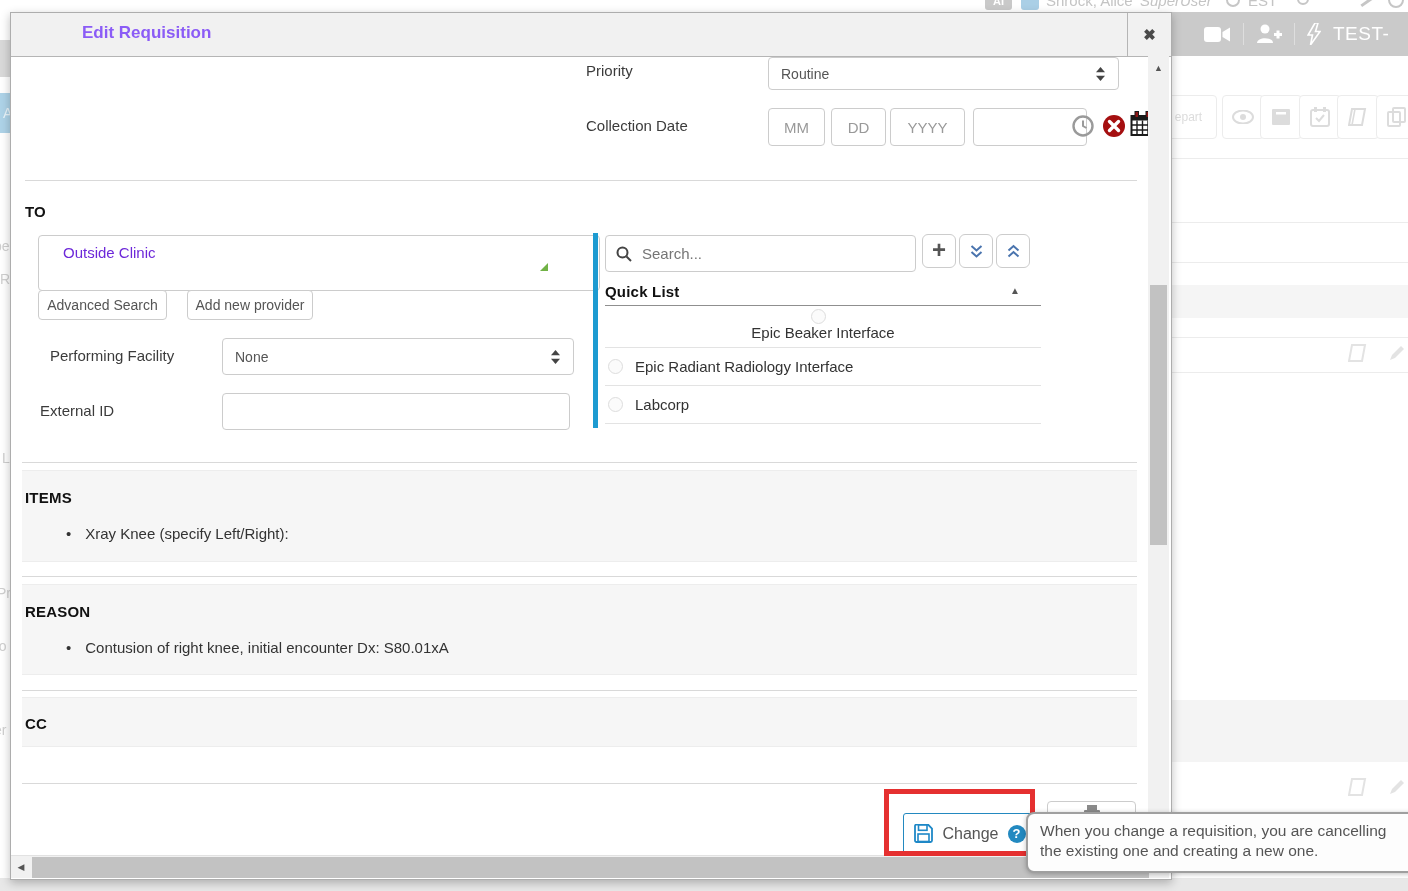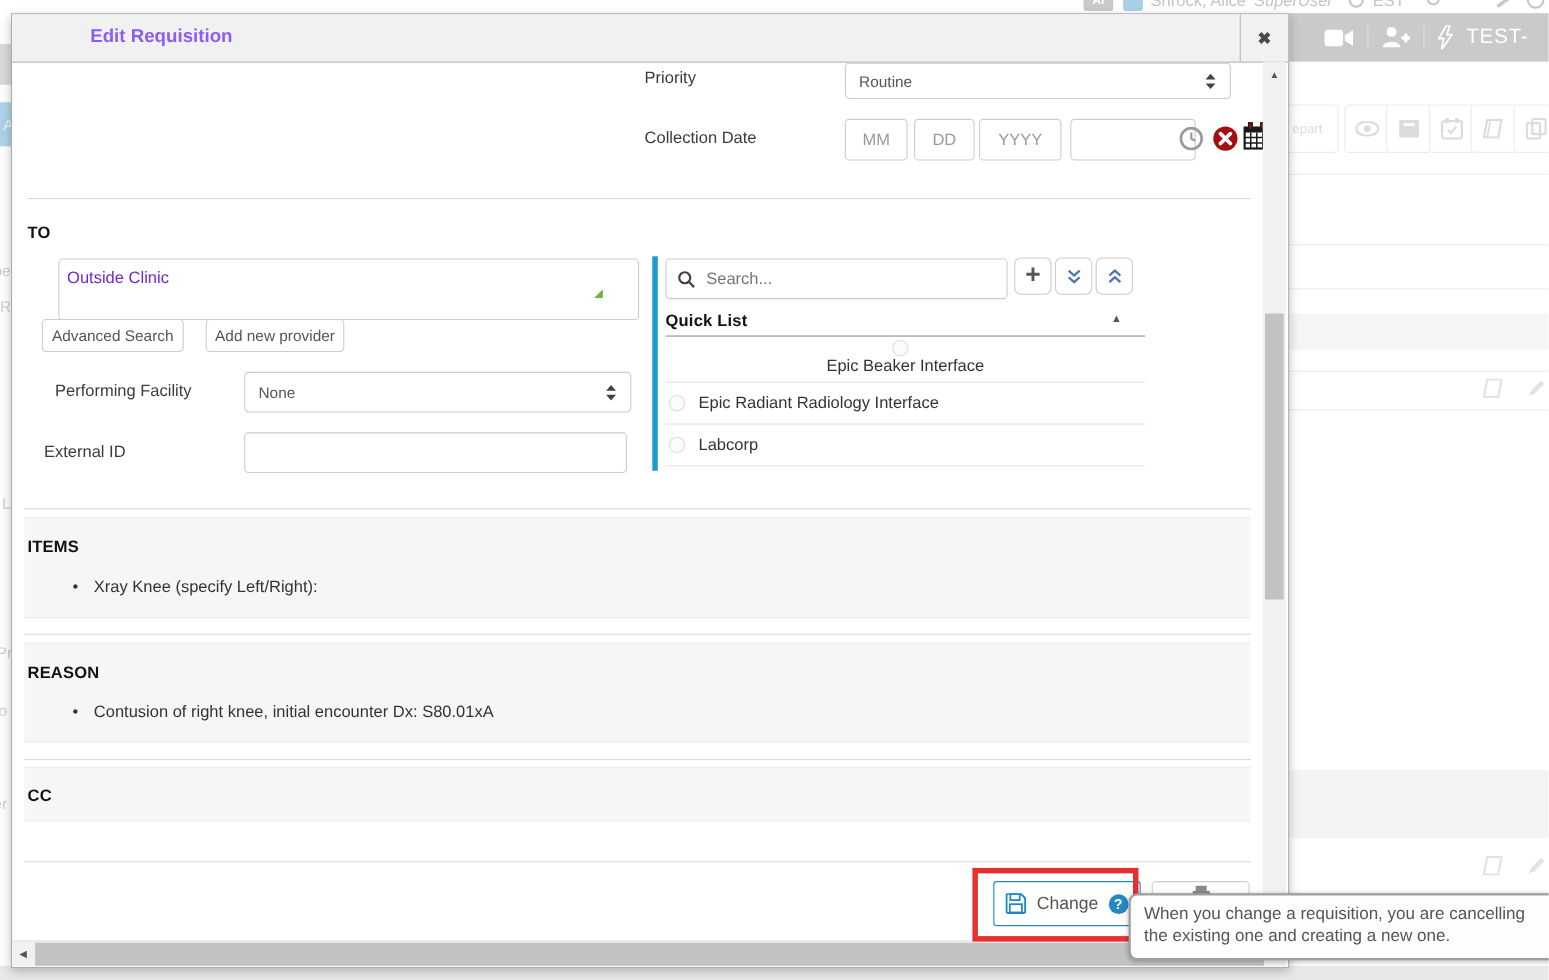--- a/index.html
+++ b/index.html
@@ -45,21 +45,21 @@
   .radio{width:13px;height:13px;border:1px solid #ddd;border-radius:50%;background:#fbfbfb;
          margin:0 12px 0 3px;flex:0 0 auto;}
   .ql-label{font-size:15px;color:#333;}
   
   .vtrack{position:absolute;background:#f1f1f1;}
   .thumb{position:absolute;background:#c2c2c2;}
   .sb-arrow{position:absolute;font-size:9px;color:#555;text-align:center;width:100%;}
   
   #annotation-box{position:absolute;border:5px solid #e53030;background:transparent;z-index:15;}
   #change-btn{position:absolute;border:1px solid #2389c0;border-radius:3px;background:#fff;
-              display:flex;align-items:center;justify-content:center;gap:9px;cursor:pointer;}
+              display:flex;align-items:center;justify-content:center;gap:9px;cursor:pointer;margin-top:12px;}
   #change-label{font-size:16px;color:#555;}
   .help-badge{width:18px;height:18px;border-radius:50%;background:#2389c0;color:#fff;font-size:13px;
               font-weight:bold;display:flex;align-items:center;justify-content:center;}
   
   #tooltip{position:absolute;left:1026px;top:812px;width:372px;background:#fdfdfd;
            border:2px solid #9f9f9f;border-radius:8px;box-shadow:0 1px 5px rgba(0,0,0,.25);
            padding:7px 12px 9px 12px;font-size:15.5px;line-height:1.32;color:#555;z-index:20;}
   svg{display:block;}
 </style>
 </head>
@@ -224,21 +224,21 @@
         <rect x="5" y="0.5" width="3.5" height="6" fill="#8b1515" stroke="#1a1a1a" stroke-width="1"></rect>
         <rect x="16" y="0.5" width="3.5" height="6" fill="#8b1515" stroke="#1a1a1a" stroke-width="1"></rect>
         <path d="M1.5 14 H23.5 M1.5 19 H23.5 M7 9.5 V24 M12.5 9.5 V24 M18 9.5 V24" stroke="#1a1a1a" stroke-width="1.4"></path>
       </svg>
     </span>
 
     <div class="divider" style="left:14px;top:167px;width:1112px;"></div>
 
     <div class="heading" style="left:14px;top:190px;">TO</div>
     <div class="abs" style="left:27px;top:222px;width:512px;height:38px;">
-      <textarea class="inputbox" style="left: 0px; top: 0px; width: 512px; height: 38px; resize: none; padding: 8px 7px; line-height: 1.2; margin-left: 15px;">Outside Clinic</textarea>
+      <textarea class="inputbox" style="left: 0px; top: 0px; width: 512px; height: 38px; resize: none; padding: 8px 24px; line-height: 1.2;">Outside Clinic</textarea>
       <span class="abs" style="right:2px;bottom:2px;width:0;height:0;border-left:8px solid transparent;border-bottom:8px solid #71b246;"></span>
     </div>
     <button class="btn" style="left:27px;top:277px;width:129px;height:30px;">Advanced Search</button>
     <button class="btn" style="left:176px;top:277px;width:126px;height:30px;">Add new provider</button>
 
     <div class="lbl" style="left:39px;top:334px;">Performing Facility</div>
     <div class="selectbox" style="left:211px;top:325px;width:326px;height:35px;">
       <span>None</span>
       <span class="caret">
         <svg width="11" height="16" viewBox="0 0 11 16">

